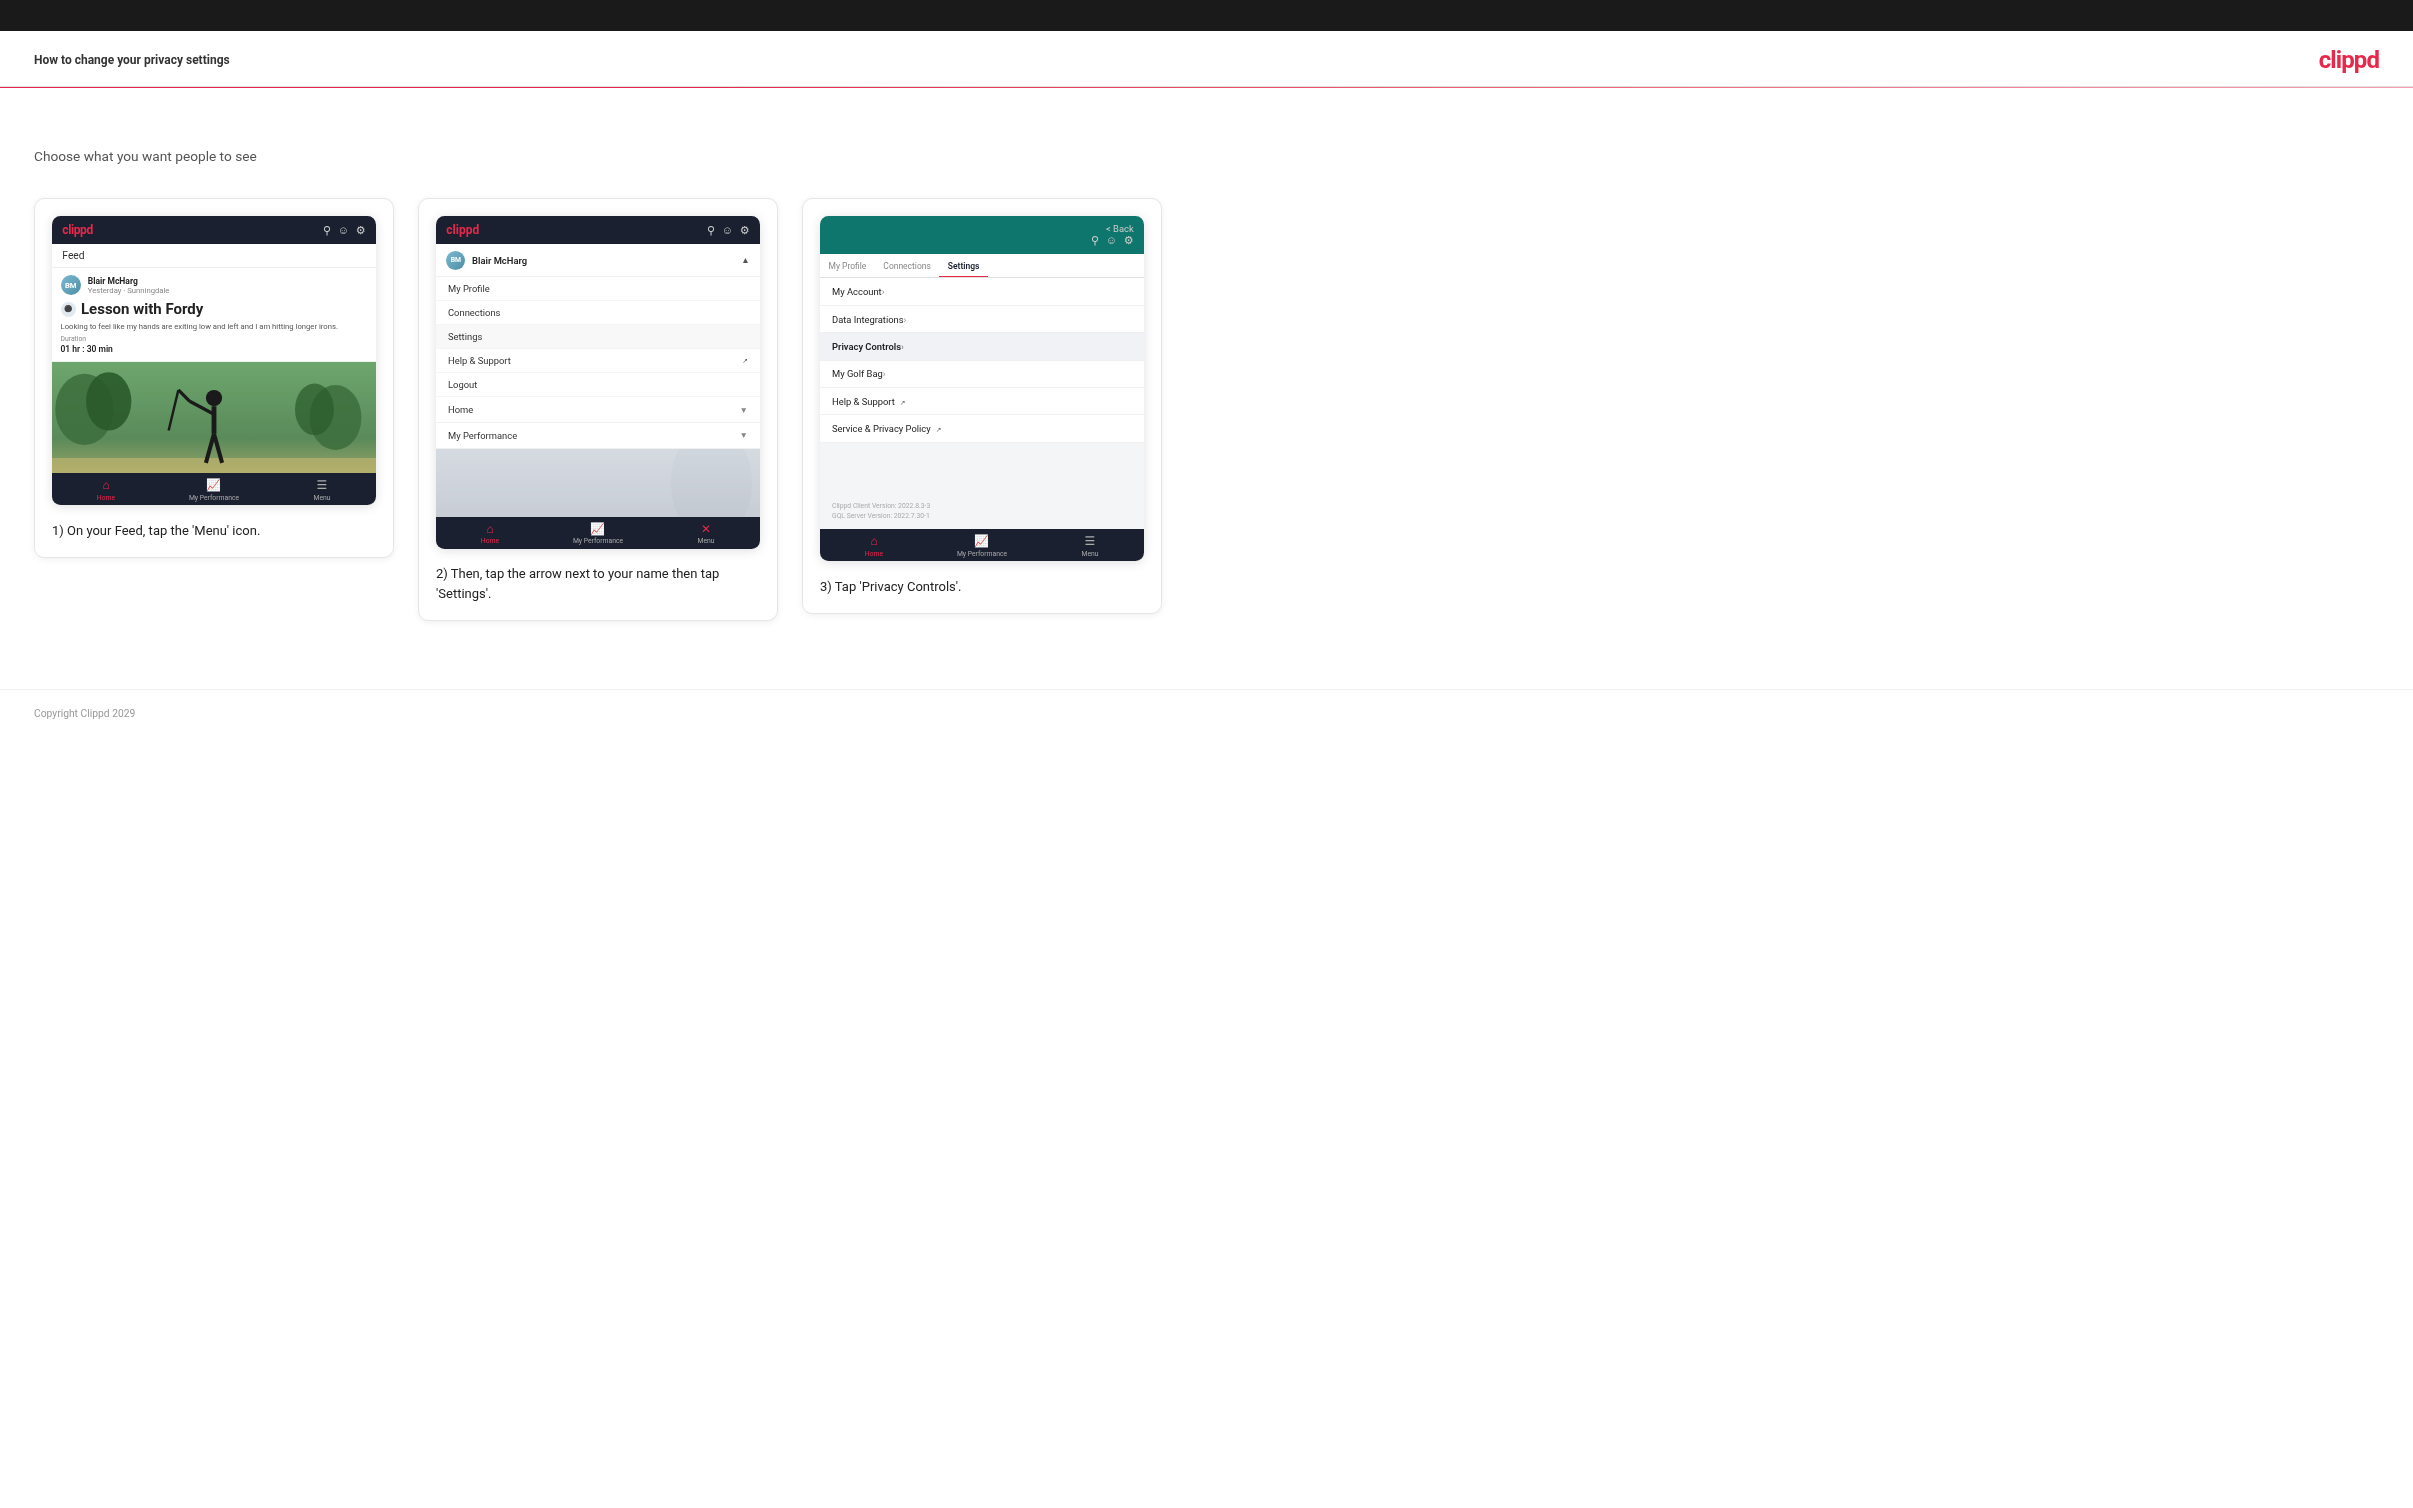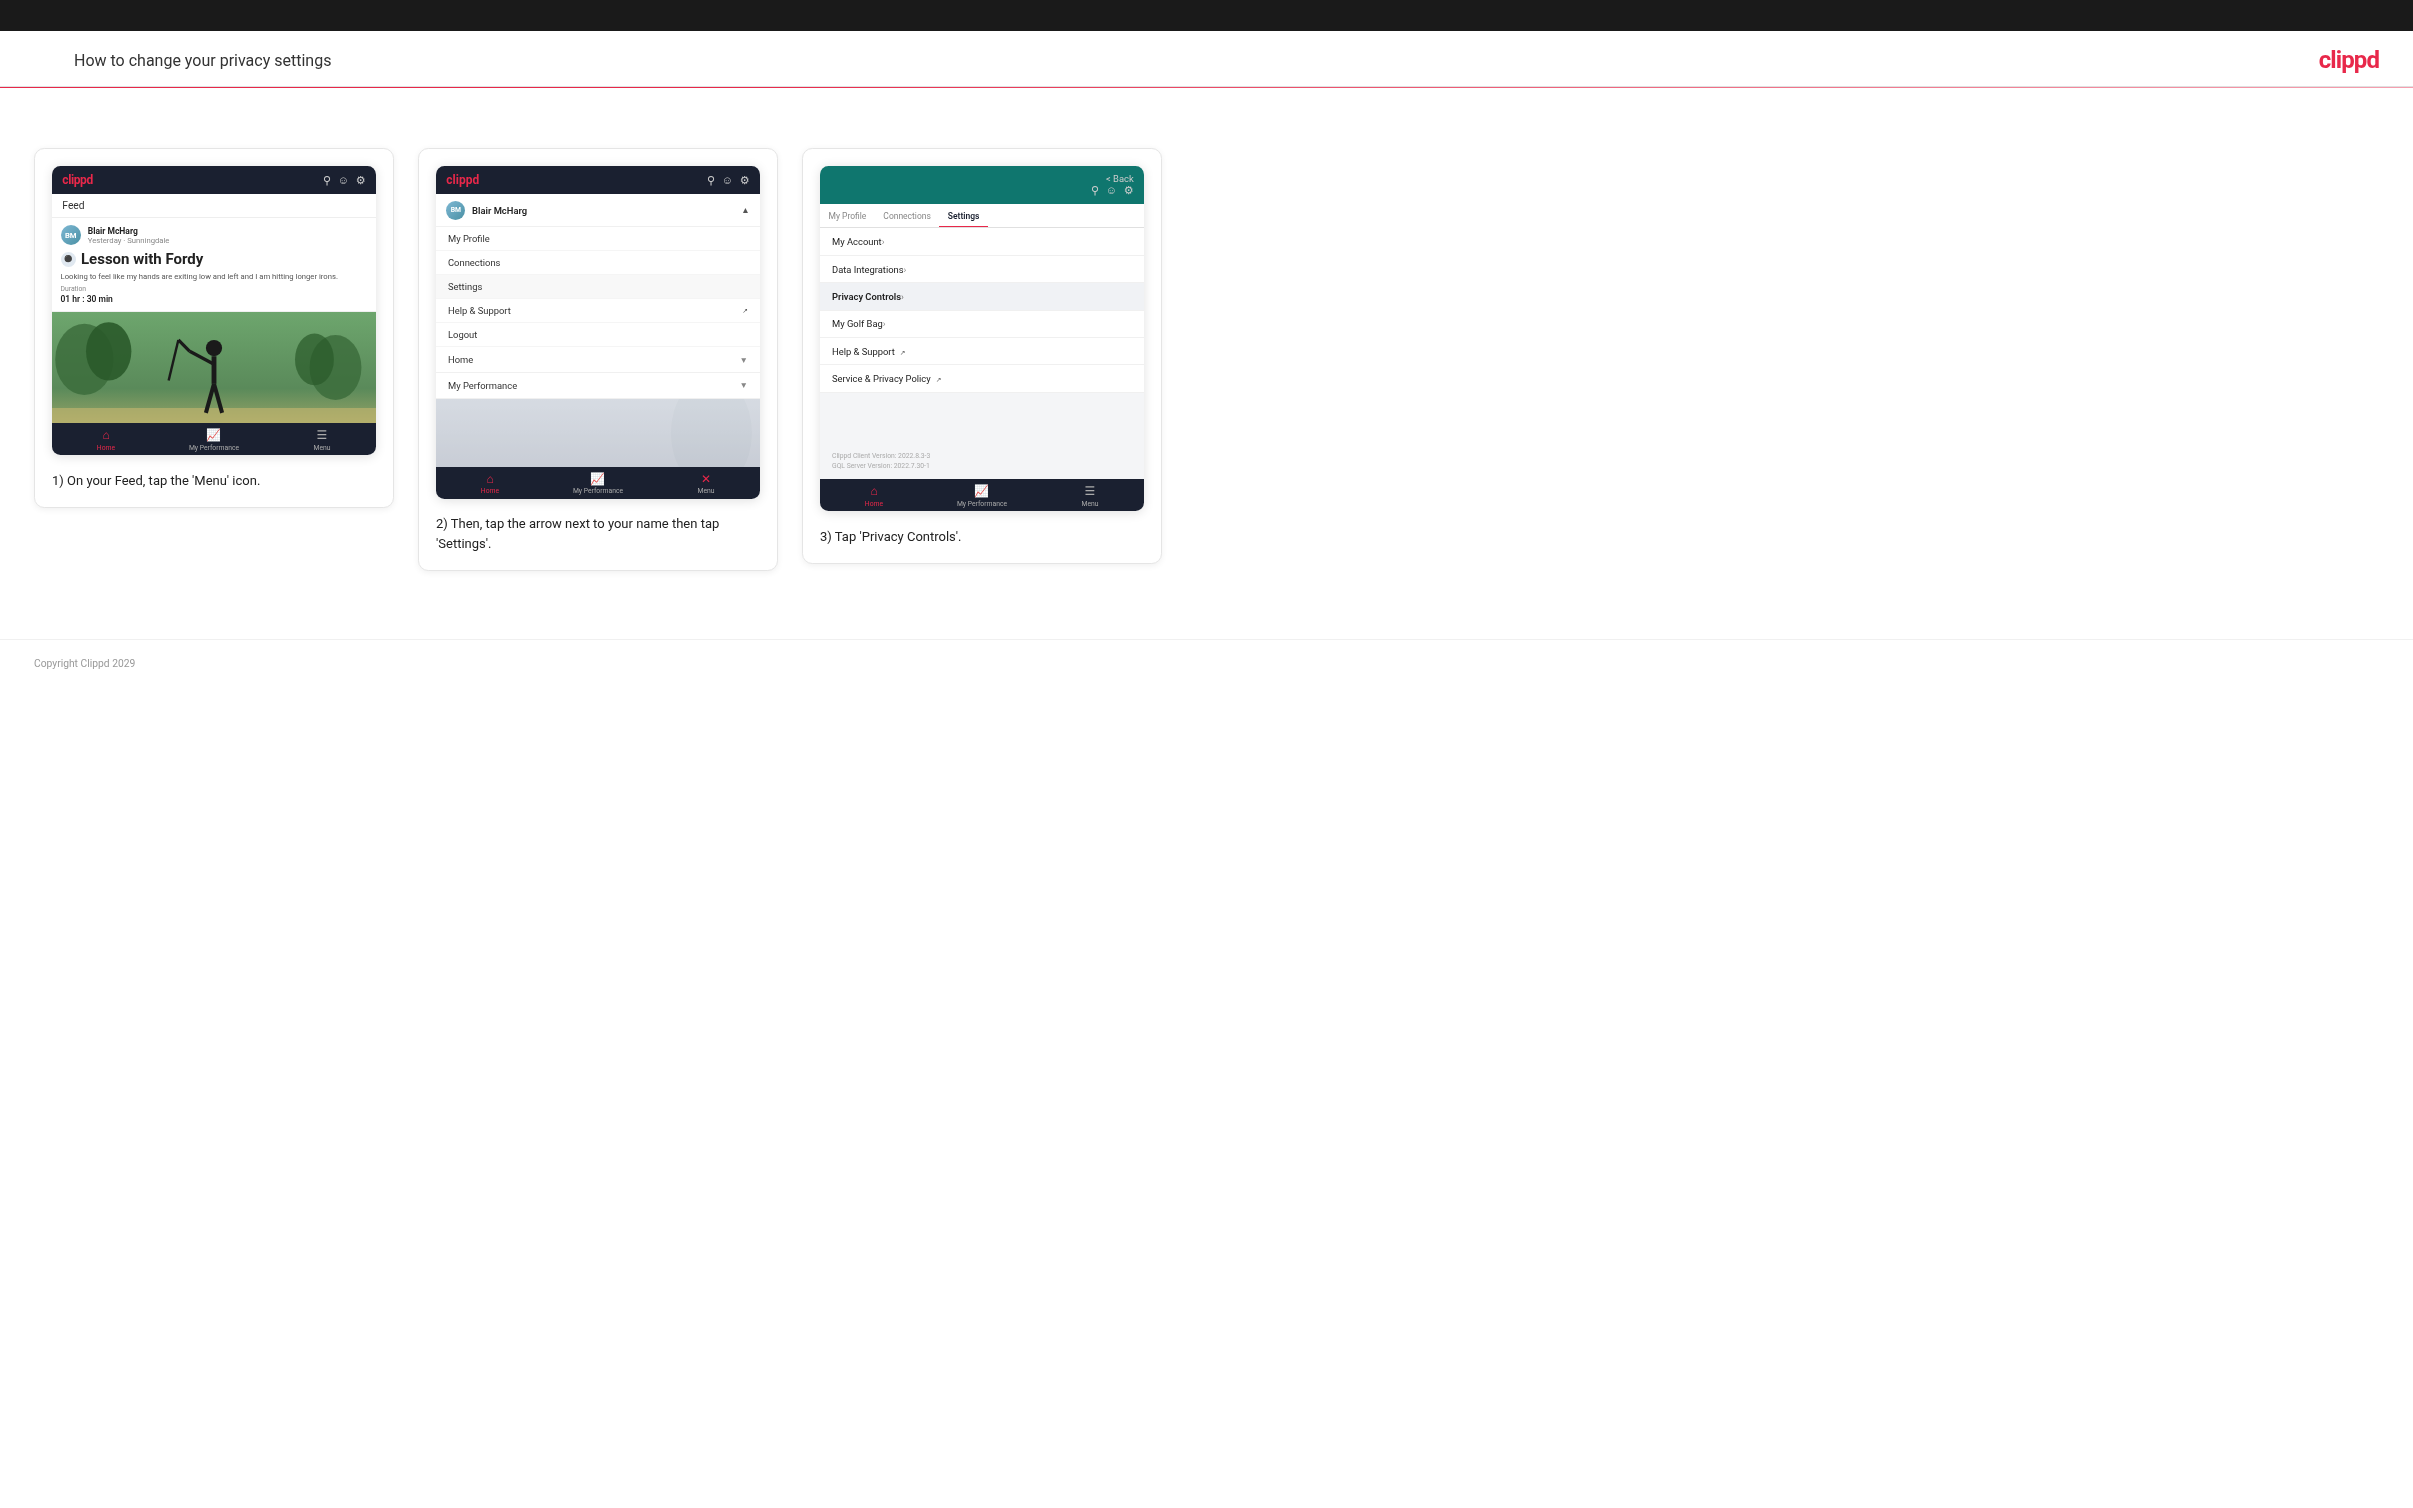--- a/index.html
+++ b/index.html
@@ -20,24 +20,23 @@
     
     .header {
       display: flex;
       align-items: center;
       justify-content: space-between;
       padding: 15.4px 34px 12px 34px;
       border-bottom: 0.9px solid #e0e0e0;
     }
 
     .header-title {
-      font-size: 16px;
+      font-size: 12px;
       color: #333;
-      font-weight: 400;
-      margin-left: 40px;
+      font-weight: 700;
     }
 
     .logo {
       font-size: 24px;
       font-weight: 700;
       color: #e8284a;
       letter-spacing: -0.9px;
     }
 
     
@@ -431,20 +430,21 @@
 <div class="top-bar"></div>
 
 <div class="header">
   <span class="header-title">How to change your privacy settings</span>
   <span class="logo">clippd</span>
 </div>
 
 <div class="header-divider"></div>
 
 <div class="main">
+  <p class="page-subheading">Choose what you want people to see</p>
 
   <div class="cards-row">
 
     <div class="card">
       <div class="phone-mockup">
 
         <div class="phone1-nav">
           <span class="phone1-logo">clippd</span>
           <div class="phone1-icons">
             <span>⚲</span>

